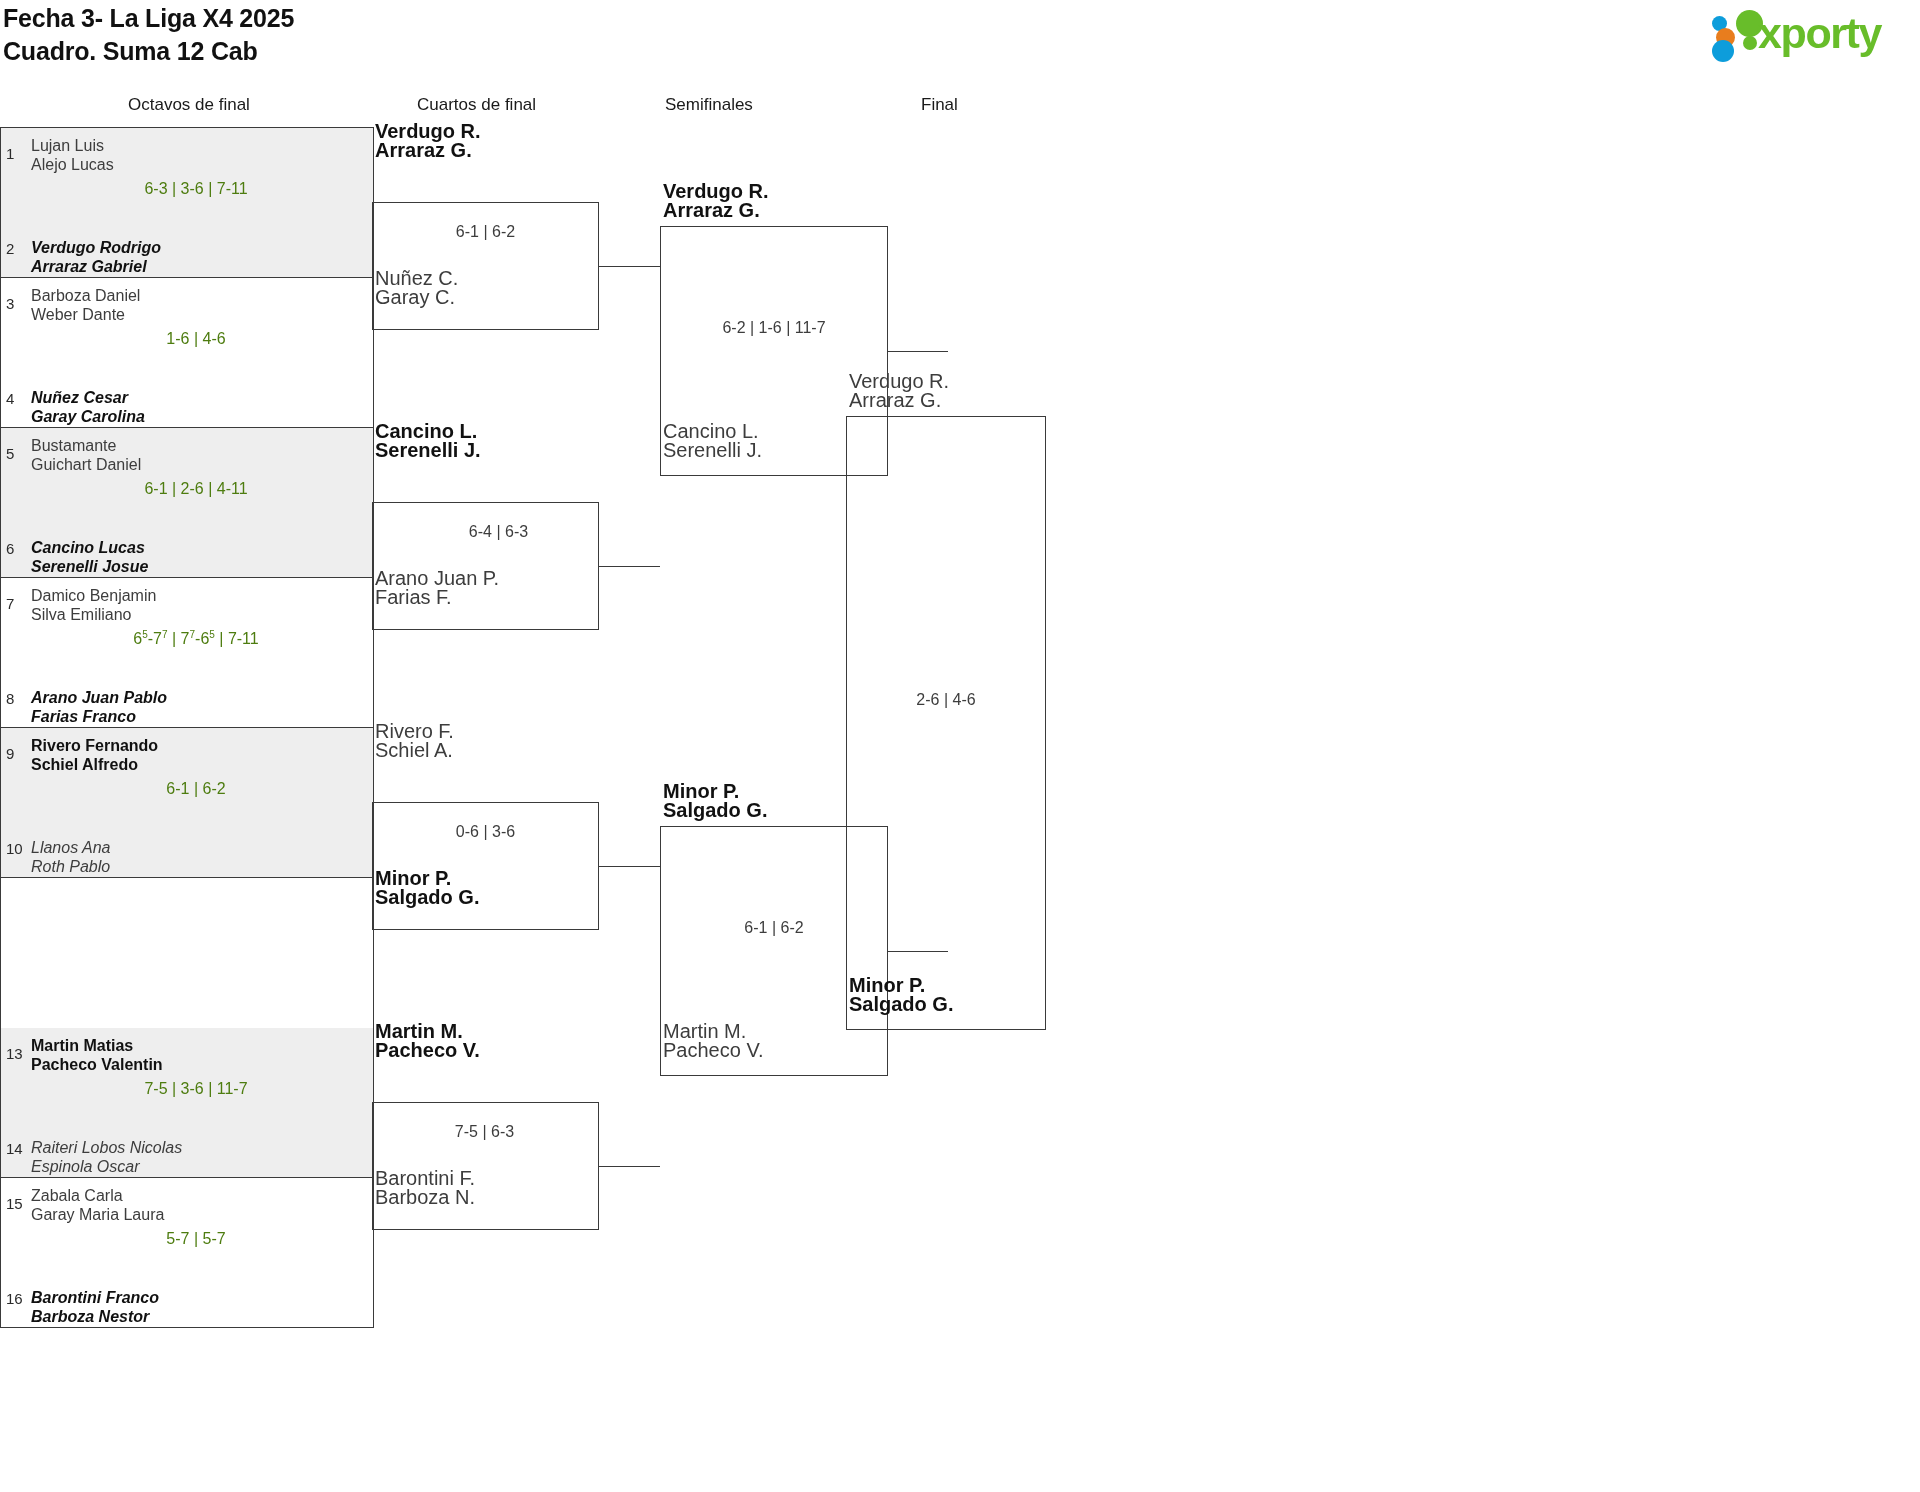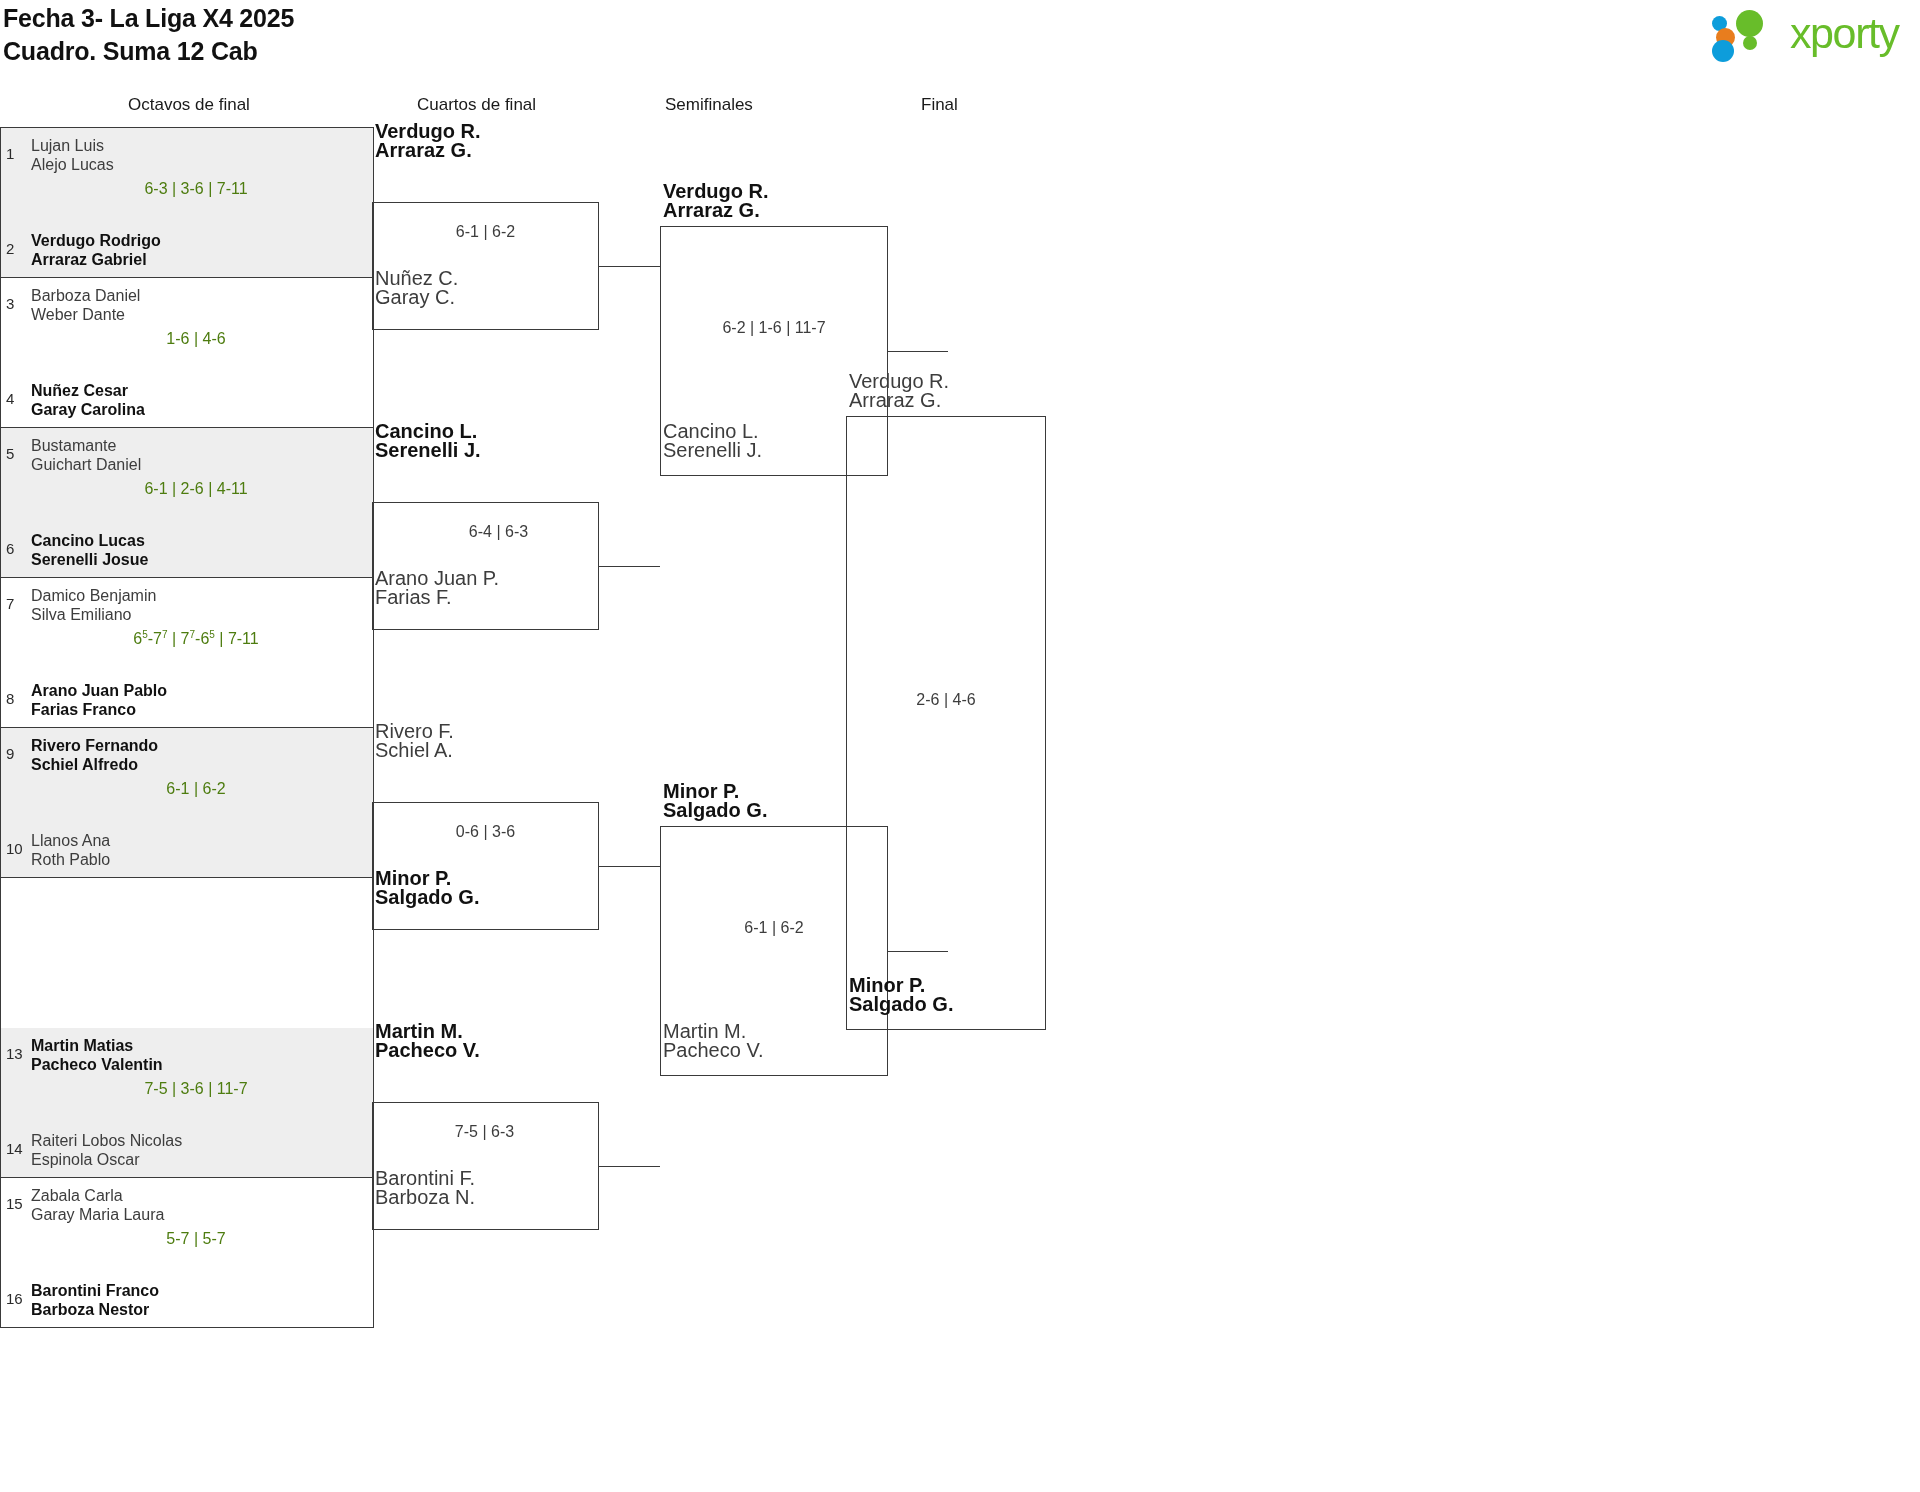--- a/index.html
+++ b/index.html
@@ -14,22 +14,22 @@
 
   
   .title {
     position: absolute; left: 3px; top: 2px;
     font-size: 25px; font-weight: bold; color: #111111;
     line-height: 33px; letter-spacing: -0.2px;
     white-space: pre;
   }
   .logo { position: absolute; left: 1712px; top: 8px; width: 200px; height: 52px; }
   .logo-text {
-    position: absolute; left: 78px; top: 1px;
-    font-size: 43px; font-weight: normal; color: #68bd2a;
+    position: absolute; left: 46px; top: 1px;
+    font-size: 43px; font-weight: bold; color: #68bd2a;
     letter-spacing: -1.4px; line-height: 48px;
   }
   .dot { position: absolute; border-radius: 50%; }
 
   
   .round-head {
     position: absolute; top: 95px;
     font-size: 17px; color: #1a1a1a;
     white-space: nowrap;
   }
@@ -54,21 +54,21 @@
   }
   .seed.top { top: 17px; }
   .seed.bot { top: 112px; }
 
   .pair {
     position: absolute; left: 30px;
     font-size: 16px; line-height: 19px;
     white-space: pre; color: #3d3d3d;
   }
   .pair.top { top: 8px; }
-  .pair.bot { top: 103px; }
+  .pair.bot { top: 110px; font-style: italic; }
   .pair.win { color: #111111; font-weight: bold; }
 
   .r16-score {
     position: absolute; left: 30px; top: 52px;
     width: 330px; text-align: center;
     font-size: 16px; color: #4d7c0f; white-space: pre;
   }
   .r16-score sup { font-size: 10px; vertical-align: super; line-height: 0; }
 
   

